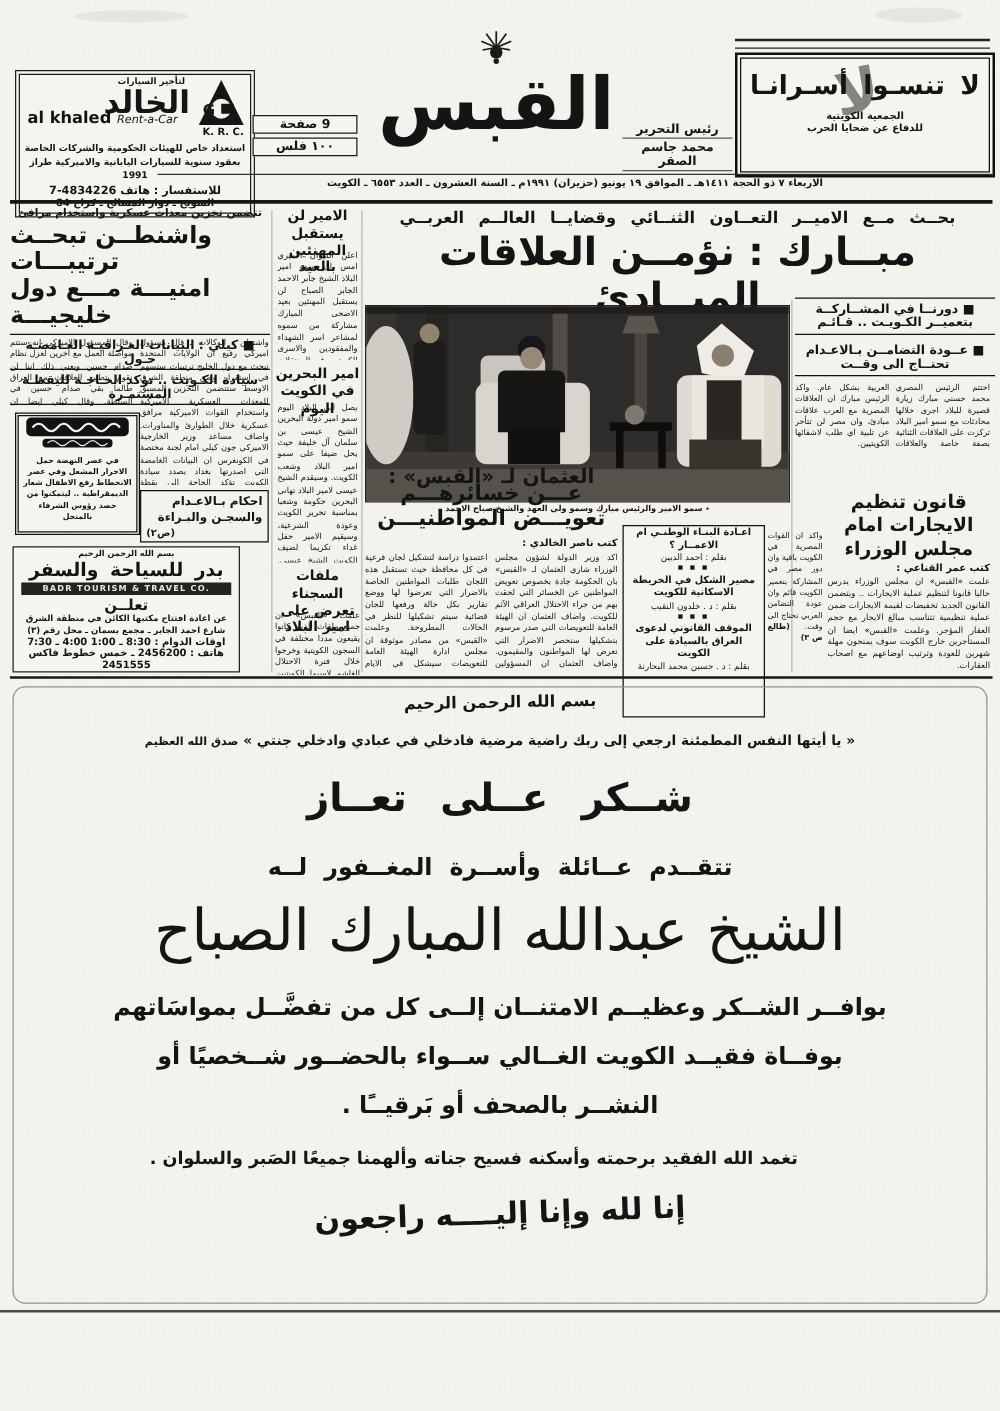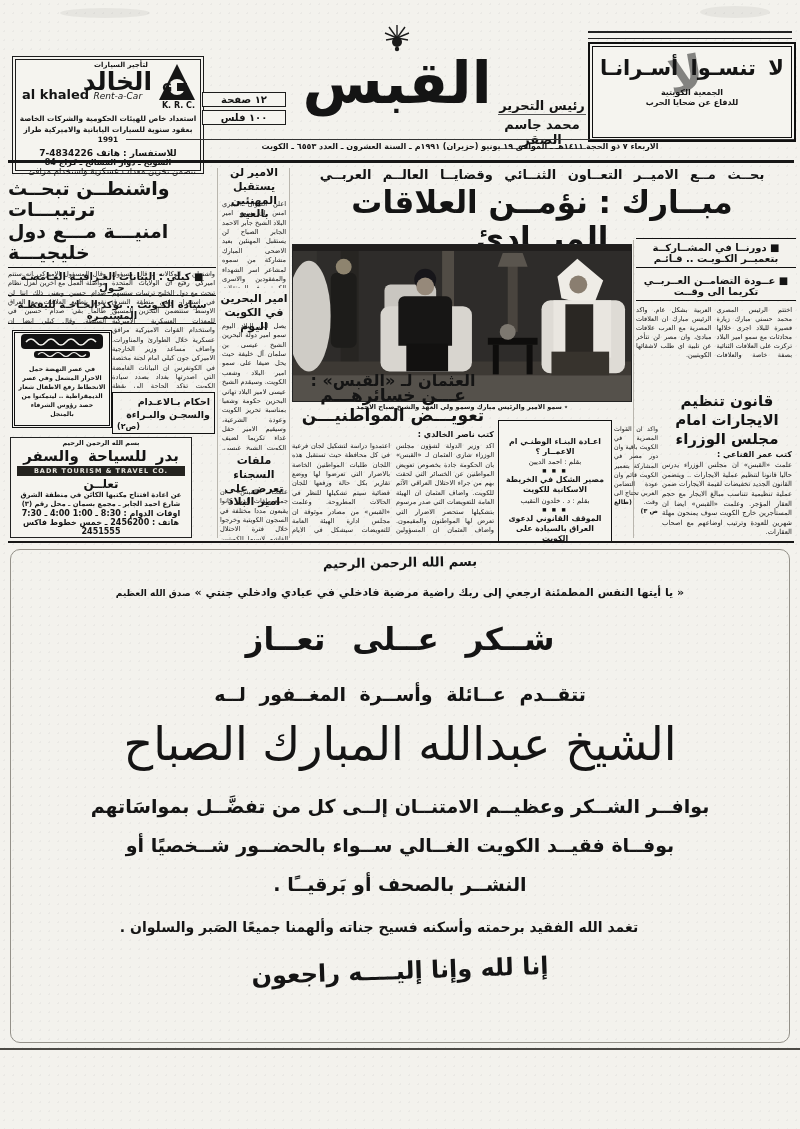--- a/index.html
+++ b/index.html
@@ -26,21 +26,21 @@
   .k-latin i{font-size:9px;font-weight:400;}
   .k-krc{position:absolute;right:5px;top:41px;font-size:8px;font-weight:800;direction:ltr;}
   .k-lines{margin-top:10px;font-size:7.3px;line-height:1.45;font-weight:700;text-align:center;}
   .k-phone{font-size:9px;font-weight:800;text-align:center;margin-top:2px;}
   .k-addr{font-size:8px;font-weight:800;text-align:center;}
   .pricebox{left:202px;top:92px;width:84px;}
   .pricerow{border:1.5px solid #1d1d1d;margin-bottom:3px;font-size:10px;font-weight:900;
             text-align:center;padding:1px 2px;background:#f5f4ef;}
   .masthead{left:288px;top:24px;width:218px;text-align:center;}
   .mh-title{font-size:58px;font-weight:900;line-height:.95;letter-spacing:-2px;}
-  .editor{left:498px;top:96px;width:88px;font-size:13px;font-weight:700;text-align:center;}
+  .editor{left:498px;top:96px;width:88px;font-size:10px;font-weight:700;text-align:center;}
   .editor div{border-bottom:1px solid #555;padding:1.5px 0;}
   .pow-rule{left:588px;top:31px;width:204px;height:5px;border-top:2px solid #222;border-bottom:1px solid #222;}
   .pow{left:588px;top:42px;width:204px;height:96px;border:2px solid #101010;text-align:center;background:#f5f4ef;}
   .pow:after{content:"";position:absolute;inset:2px;border:1px solid #101010;pointer-events:none;}
   .pow-title{margin-top:12px;font-size:21px;font-weight:900;word-spacing:5px;position:relative;z-index:2;}
   .pow-ghost{position:absolute;left:78px;top:2px;font-size:48px;font-weight:900;opacity:.5;
              transform:rotate(-10deg);z-index:1;}
   .pow-org{margin-top:8px;font-size:8px;font-weight:800;line-height:1.3;position:relative;z-index:2;}
   .dateline{left:126px;top:139px;width:668px;text-align:center;border-top:1px solid #333;padding-top:2px;}
   .dl-ar{font-size:8px;font-weight:800;}
@@ -55,21 +55,21 @@
   .sub1{left:636px;top:238px;width:156px;}
   .sub2{left:636px;top:272px;width:156px;border-top:none;}
   .lead-body{left:636px;top:306px;width:156px;height:84px;column-count:2;column-gap:5px;
              font-size:6.5px;line-height:1.4;}
   .lead-cont{left:614px;top:424px;width:44px;height:116px;font-size:6.3px;line-height:1.45;}
   .photo{left:292px;top:244px;width:340px;height:158px;border:1px solid #222;box-sizing:border-box;}
   .caption{left:292px;top:403px;width:340px;font-size:6.5px;font-weight:700;text-align:center;}
 
   
   .wash{left:8px;top:166px;width:208px;}
-  .w-kicker{font-size:8.5px;font-weight:400;text-align:center;}
+  .w-kicker{font-size:8.5px;font-weight:700;text-align:center;}
   .w-head{font-size:19px;font-weight:900;text-align:left;line-height:1.12;margin-top:2px;}
   .w-sub1{margin-top:4px;border-top:1.5px solid #111;border-bottom:1px solid #111;padding:2.5px 0;
           font-size:10px;font-weight:800;text-align:center;}
   .w-sub2{border-bottom:1px solid #111;padding:2.5px 0;font-size:10px;font-weight:800;text-align:center;}
   .newsbody{font-size:6.6px;line-height:1.42;}
   .w-colR{left:112px;top:270px;width:103px;height:118px;}
   .w-colL{left:8px;top:270px;width:98px;height:56px;}
   .more{font-weight:800;}
   .cartoon{left:12px;top:330px;width:94px;height:92px;border:3px double #111;background:#f5f4ef;text-align:center;}
   .cartoon-cap{font-size:6.2px;font-weight:700;line-height:1.45;padding:2px 3px;text-align:center;}
@@ -86,22 +86,22 @@
   .pri-head{left:218px;top:454px;width:72px;}
   .pri-body{left:220px;top:488px;width:68px;height:52px;}
 
   
   .comp-kicker{left:292px;top:371px;width:202px;font-size:16px;font-weight:900;text-align:center;}
   .comp-head{left:292px;top:385px;width:202px;font-size:17px;font-weight:900;text-align:center;line-height:1.18;}
   .comp-byline{left:292px;top:430px;width:202px;font-size:8px;font-weight:800;}
   .comp-body{left:292px;top:442px;width:202px;height:98px;column-count:2;column-gap:6px;}
 
   
-  .opinion{left:498px;top:420px;width:114px;height:122px;border:1.5px solid #111;box-sizing:border-box;
-           padding:16px 3px;text-align:center;background:#f5f4ef;}
+  .opinion{left:498px;top:420px;width:114px;height:154px;border:1.5px solid #111;box-sizing:border-box;
+           padding:0 3px;text-align:center;background:#f5f4ef;}
   .op-title{font-size:7.8px;font-weight:800;line-height:1.3;}
   .op-by{font-size:7px;margin-top:1px;}
   .op-sep{font-size:4.5px;letter-spacing:2px;margin:2px 0;}
 
   
   .rent-head{left:662px;top:392px;width:130px;font-size:15px;font-weight:900;text-align:center;line-height:1.25;}
   .rent-byline{left:662px;top:450px;width:130px;font-size:8px;font-weight:800;}
   .rent-body{left:662px;top:461px;width:130px;height:79px;font-size:6.8px;line-height:1.42;}
 
   
@@ -155,21 +155,21 @@
     </div>
     <div class="k-lines">
       <div>استعداد خاص للهيئات الحكومية والشركات الخاصة</div>
       <div>بعقود سنوية للسيارات اليابانية والاميركية طراز 1991</div>
     </div>
     <div class="k-phone">للاستفسار : هاتف 4834226-7</div>
     <div class="k-addr">الشويخ ـ دوار المسالخ ـ كراج 84</div>
   </div>
 
   <div class="abs pricebox">
-    <div class="pricerow">١٢ صفحة</div>
+    <div class="pricerow">9 صفحة</div>
     <div class="pricerow">١٠٠ فلس</div>
   </div>
 
   <div class="abs masthead">
     <svg width="30" height="28" viewBox="0 0 30 28">
       <g stroke="#1a1a1a" stroke-width="1.4" fill="none">
         <line x1="15" y1="14" x2="15" y2="1"></line>
           <line x1="15" y1="14" x2="7" y2="3"></line>
           <line x1="15" y1="14" x2="23" y2="3"></line>
         <line x1="15" y1="14" x2="3" y2="9"></line>
@@ -203,21 +203,21 @@
   </div>
   <div class="abs rule thick"></div>
 
   <div class="vsep" style="left:217px;top:168px;height:370px;"></div>
   <div class="vsep" style="left:289px;top:168px;height:370px;"></div>
   <div class="vsep" style="left:633px;top:240px;height:298px;"></div>
 
   <div class="abs lead-kicker">بحــث مــع الاميــر التعــاون الثنــائي وقضايــا العالــم العربــي</div>
   <div class="abs lead-headline">مبــارك : نؤمــن العلاقات المبــادئ</div>
   <div class="abs subbar sub1">■ دورنــا في المشــاركــة بتعميــر الكـويـت .. قـائـم</div>
-  <div class="abs subbar sub2">■ عــودة التضامــن العــربــي تكريما الى وقــت</div>
+  <div class="abs subbar sub2">■ عــودة التضامــن بـالاعـدام تحتــاج الى وقــت</div>
   <div class="abs lead-body j hid">اختتم الرئيس المصري محمد حسني مبارك زيارة قصيرة للبلاد اجرى خلالها محادثات مع سمو امير البلاد تركزت على العلاقات الثنائية بصفة خاصة والعلاقات العربية بشكل عام. واكد الرئيس مبارك ان العلاقات المصرية مع العرب علاقات مبادئ، وان مصر لن تتأخر عن تلبية اي طلب لاشقائها الكويتيين.</div>
 
   <div class="abs photo">
     <svg width="338" height="156" viewBox="0 0 340 158" preserveAspectRatio="none">
       <rect width="340" height="158" fill="#2e2c2a"></rect>
       <rect x="0" width="24" height="158" fill="#353330"></rect>
         <rect x="48" width="18" height="158" fill="#272522"></rect>
       <rect x="150" width="12" height="110" fill="#514c45"></rect>
       <rect x="216" y="8" width="10" height="80" fill="#49443e"></rect>
       <polygon points="211,8 231,8 236,22 206,22" fill="#5a554e"></polygon>

